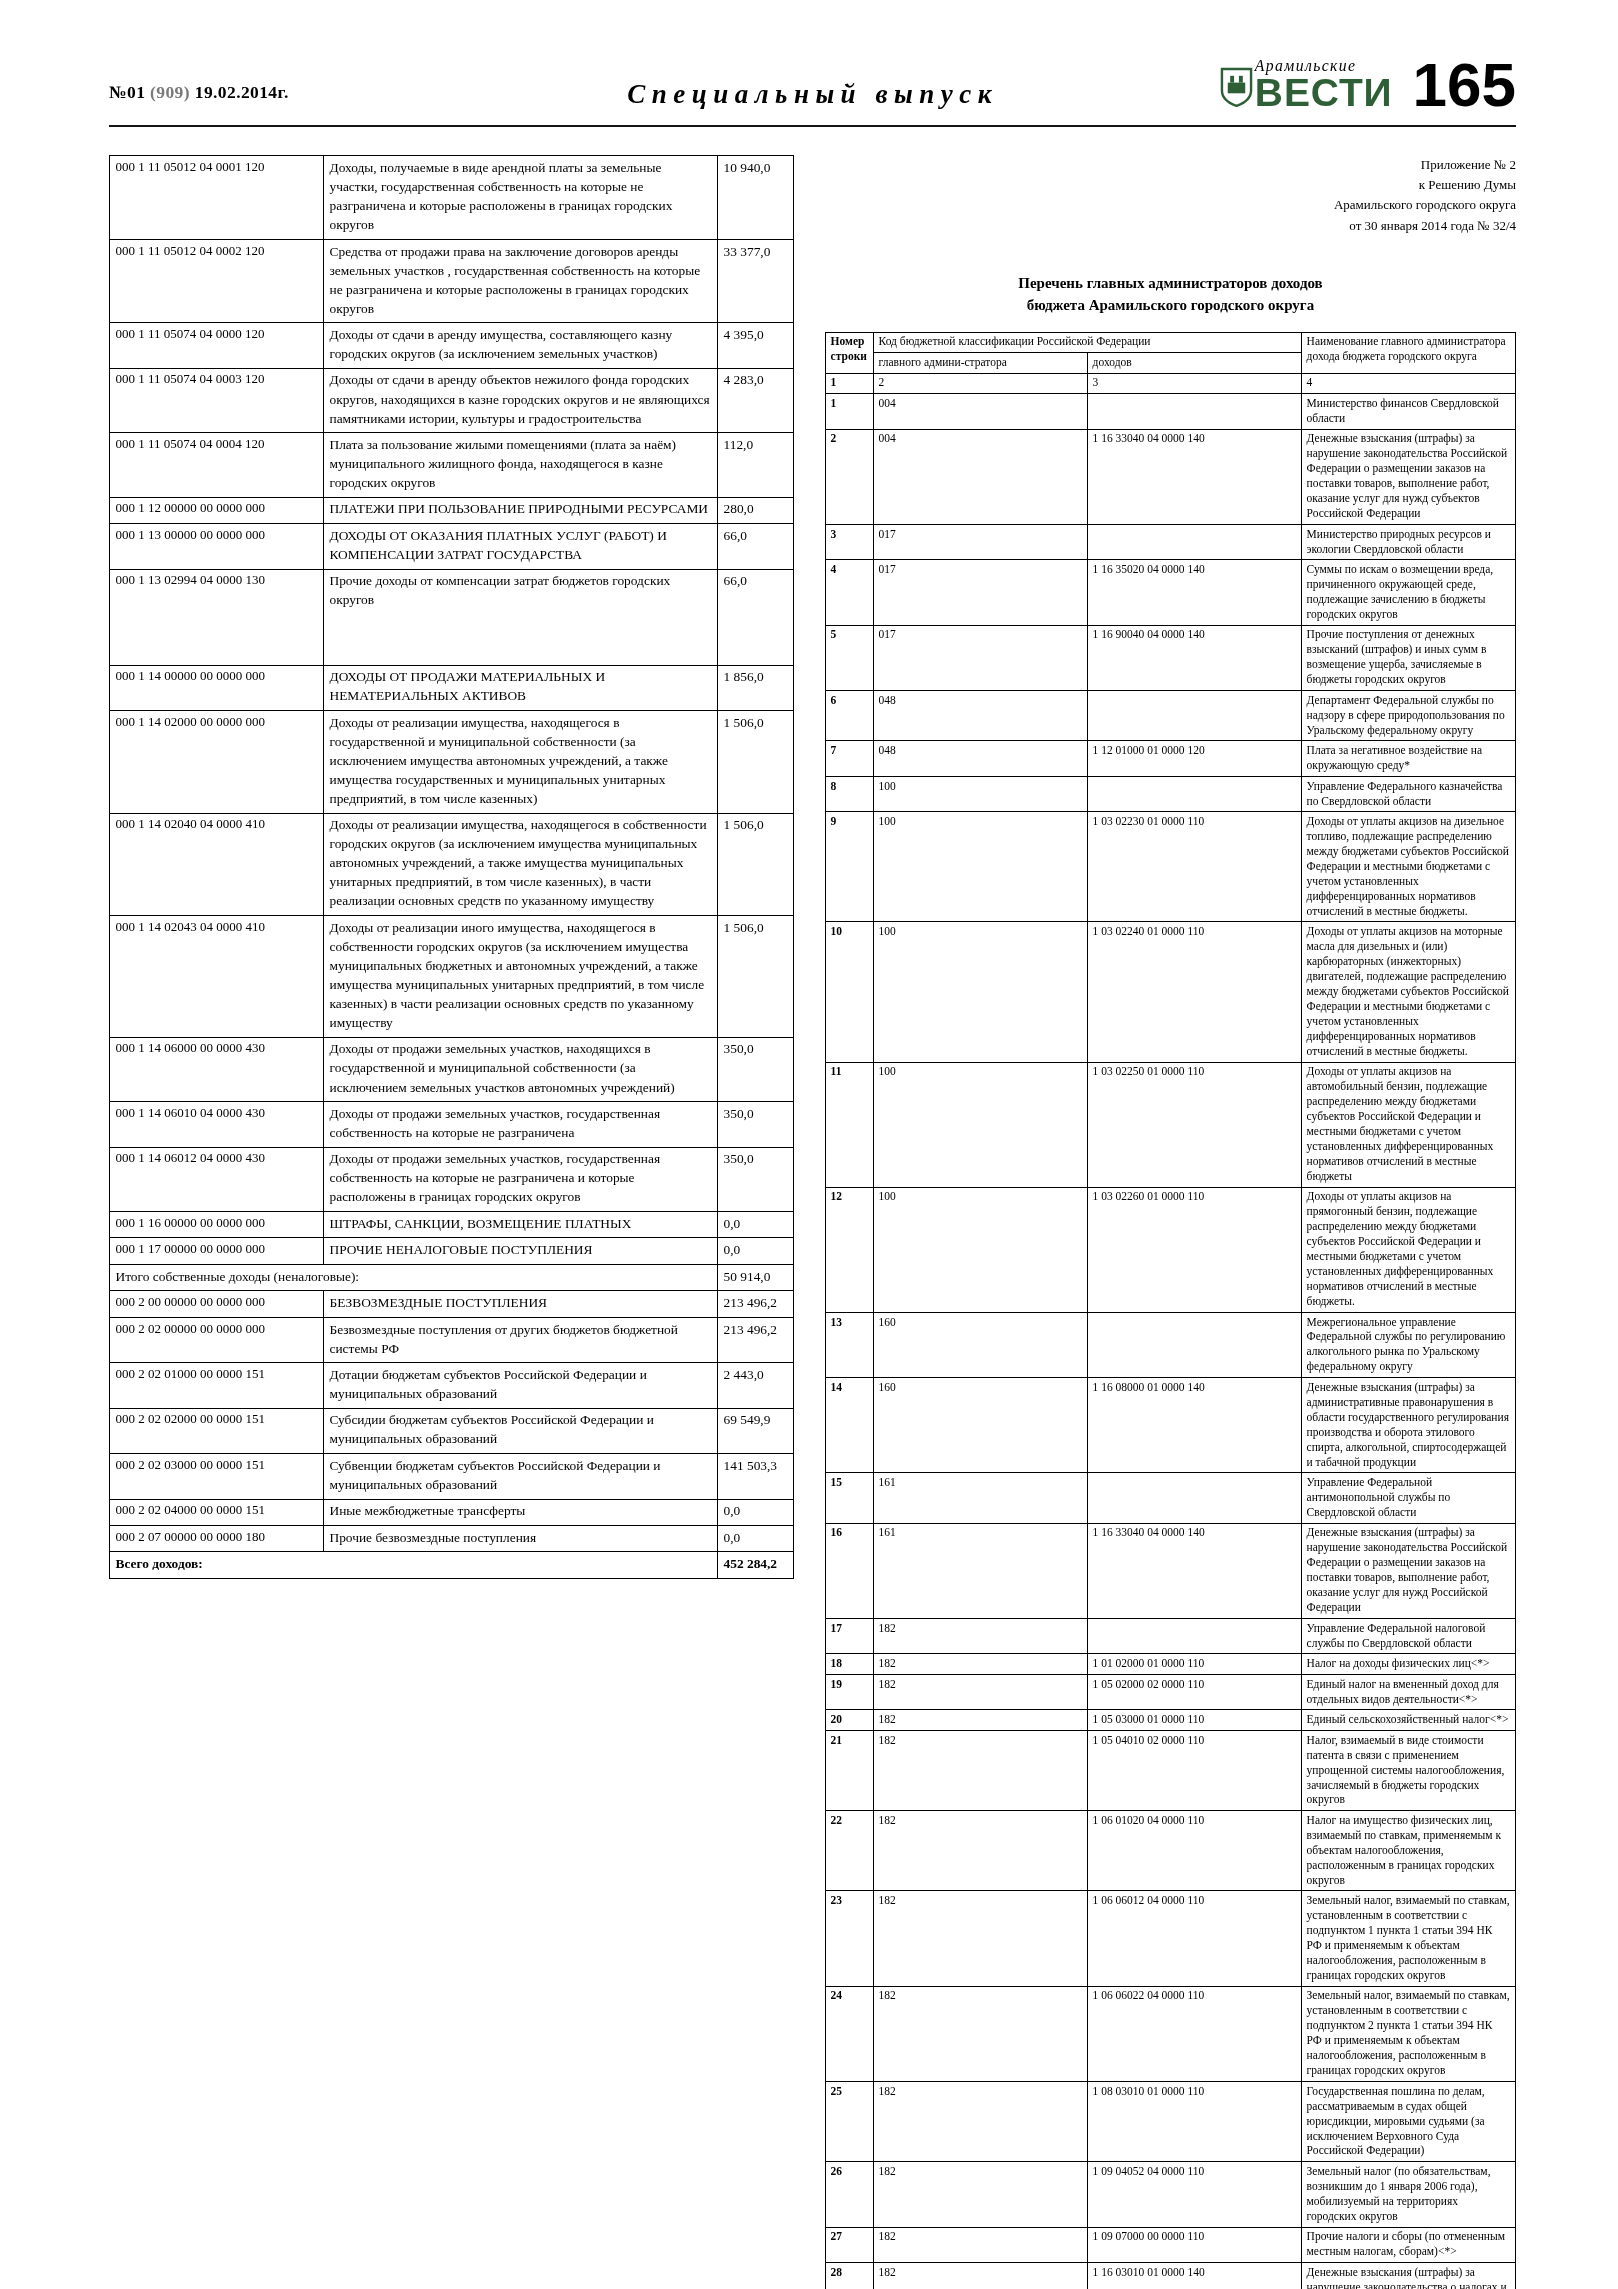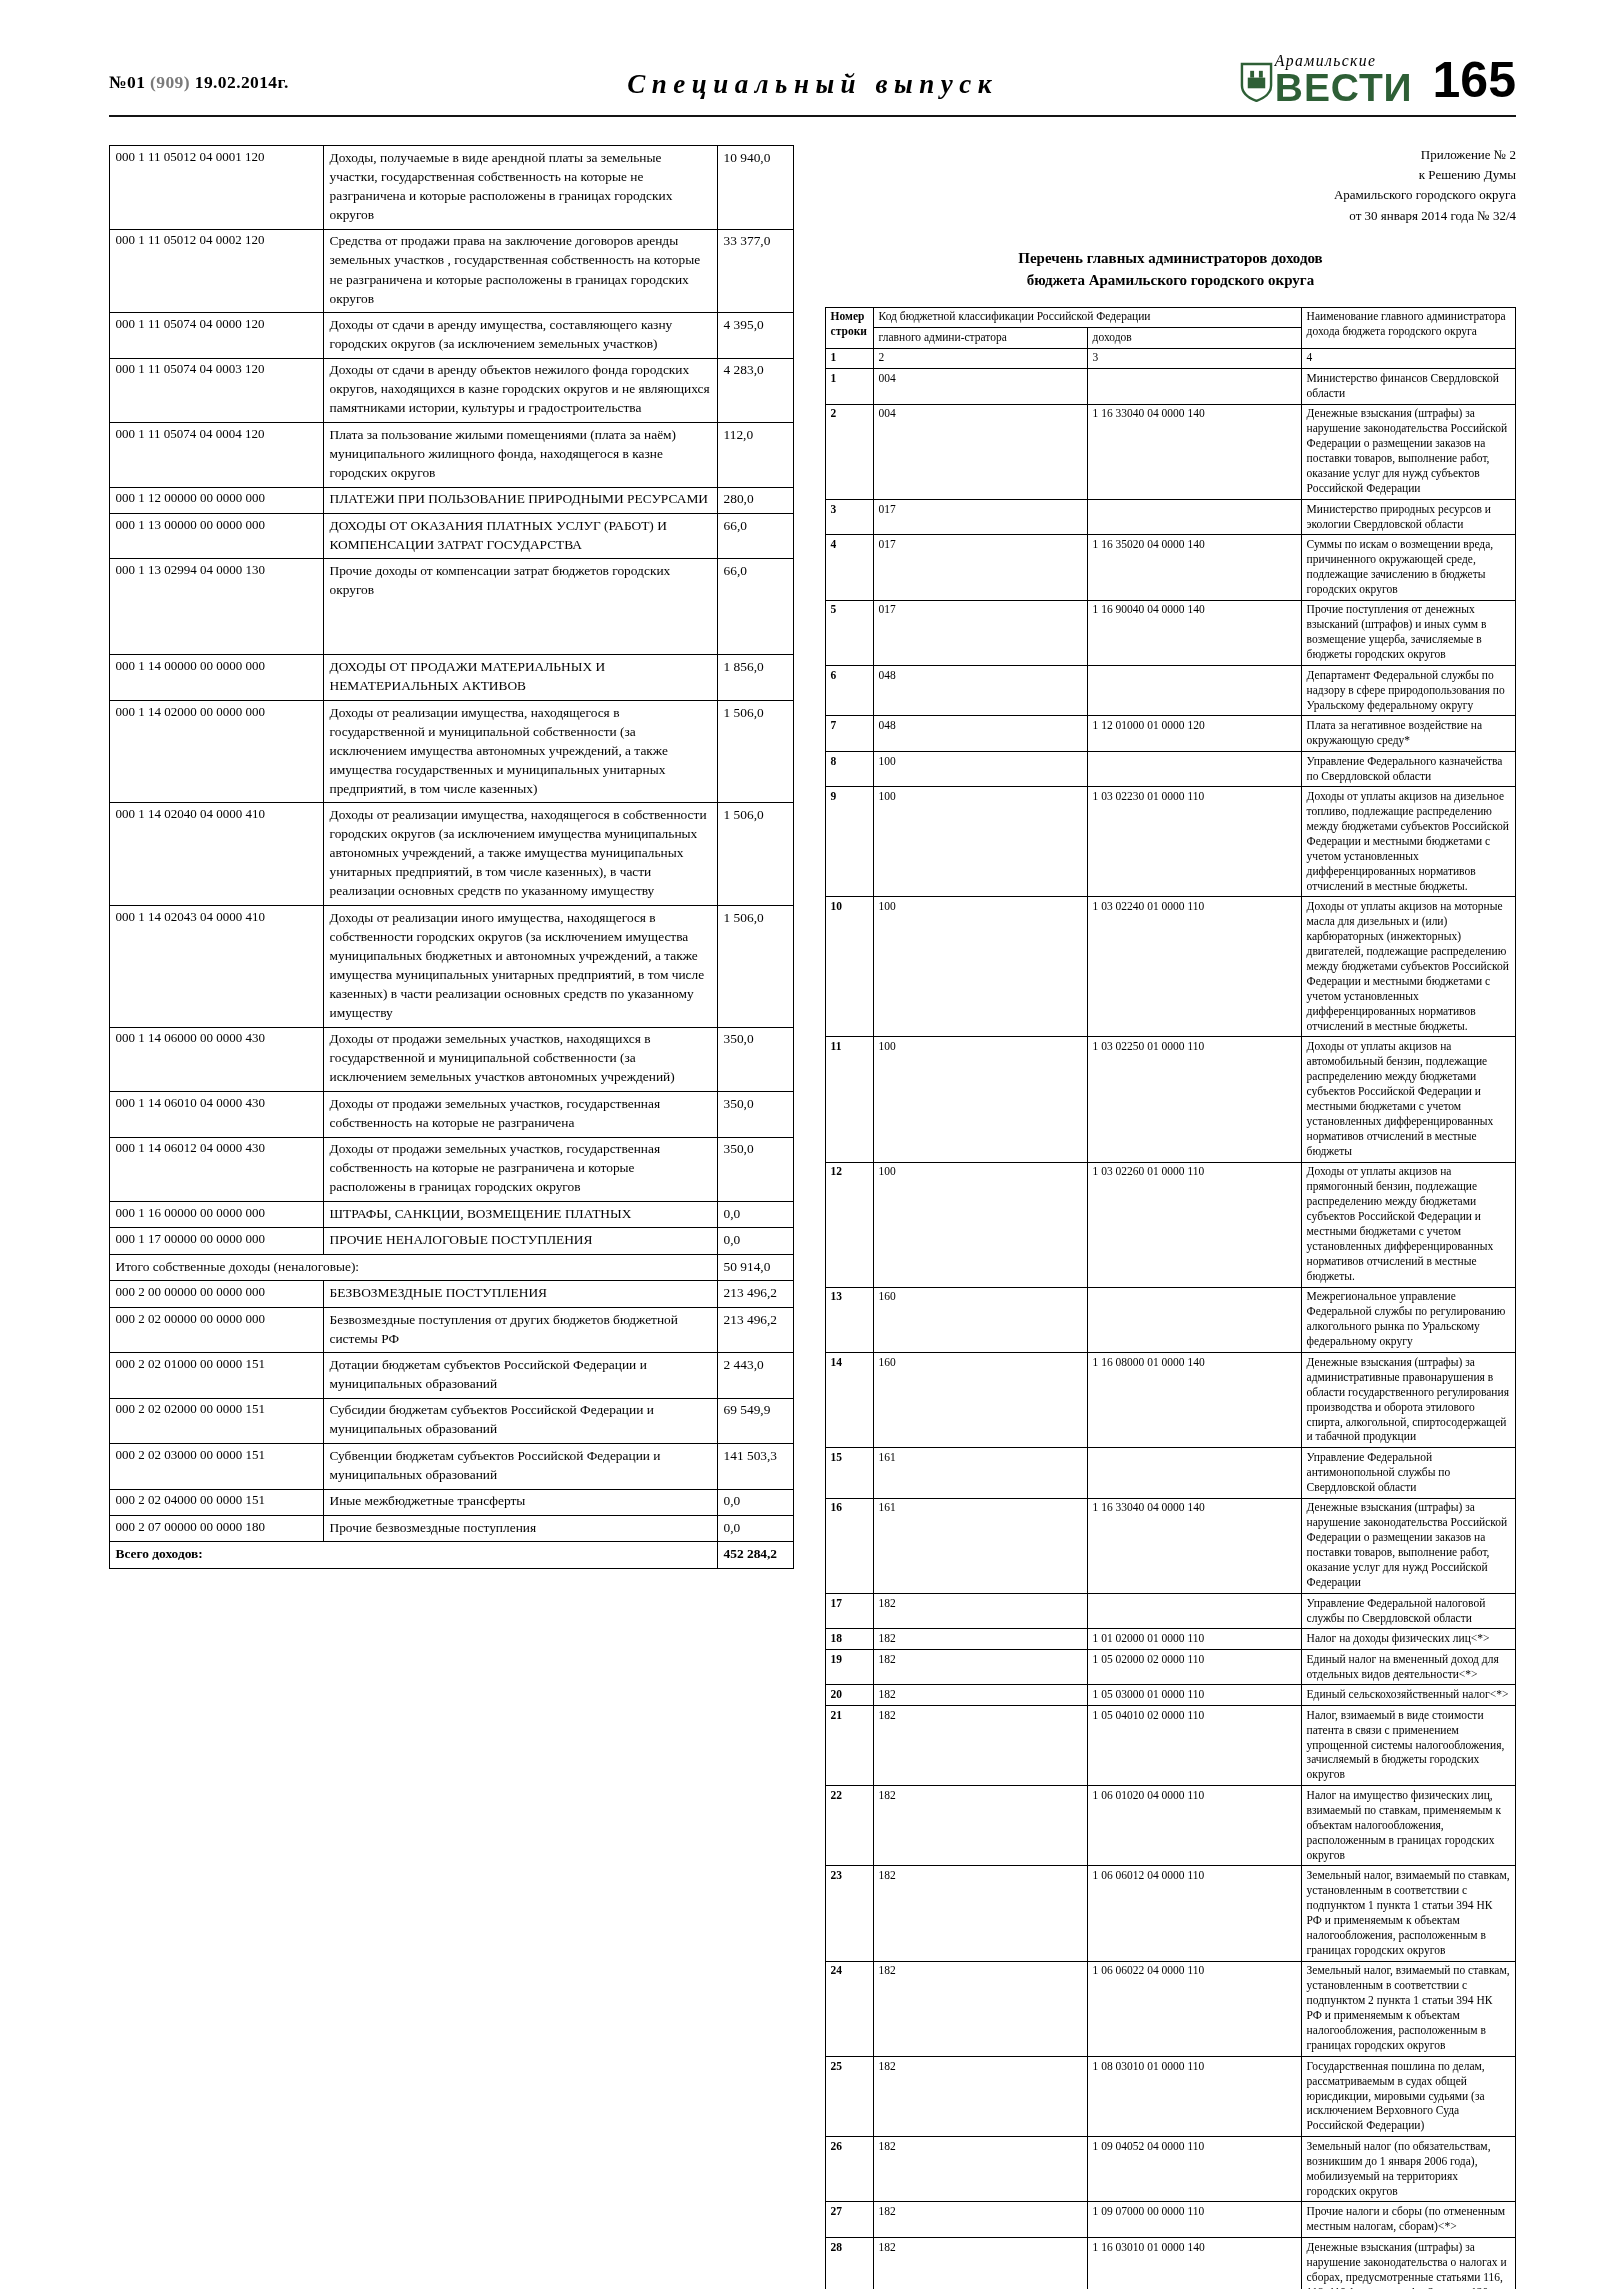--- a/index.html
+++ b/index.html
@@ -16,35 +16,35 @@
   .issue .num { color:#7a7a7a; font-weight:bold; }
   .edition-title { position:absolute; left:50%; transform:translateX(-50%); bottom:14.8px;
     font-size:27px; font-weight:bold; font-style:italic; letter-spacing:6.5px; }
   .brand { display:flex; align-items:center; gap:20px; }
   .brand-logo { display:flex; align-items:flex-end; gap:2px; }
   .brand-text { display:flex; flex-direction:column; line-height:.95; }
   .brand-top { font-size:15.7px; font-style:italic; letter-spacing:1.4px; }
   .brand-bottom { font-family:"Liberation Sans","DejaVu Sans",sans-serif; font-weight:bold;
     font-size:39px; letter-spacing:0.9px; }
   .page-number { font-family:"Liberation Sans","DejaVu Sans",sans-serif; font-weight:bold;
-    font-size:50px; line-height:1; }
+    font-size:62px; line-height:1; }
   
   .content { display:flex; gap:31px; margin-top:28px; align-items:flex-start; }
   .col-left { width:685px; flex:none; }
   .col-right { flex:1; }
   
   table { border-collapse:collapse; width:100%; table-layout:fixed; }
   td, th { border:0.9px solid #000; vertical-align:top; text-align:left; font-weight:normal; }
   
   #left-table td { font-size:13.4px; line-height:1.42; padding:1.8px 5.5px 4.6px 5.5px; }
   #left-table .cell-code { width:214px; font-size:13px; }
   #left-table .cell-val  { width:76px; white-space:nowrap; }
   #left-table tr.bold td { font-weight:bold; }
   
-  .annex { text-align:right; font-size:13px; line-height:1.55; margin-bottom:21px; }
+  .annex { text-align:right; font-size:13px; line-height:1.55; margin-bottom:36px; }
   .right-title { text-align:center; font-weight:bold; font-size:15px; line-height:1.5; margin-bottom:14.8px; }
   #right-table td, #right-table th { font-size:11.5px; line-height:1.3; padding:1.8px 4.6px 2.8px 4.6px; }
   #right-table th { vertical-align:top; }
   #right-table .c-num   { width:48px;font-weight:bold; }
   #right-table .c-admin { width:72px; }
   #right-table .c-kbk   { width:155px; }
 </style>
 </head>
 <body>
 

